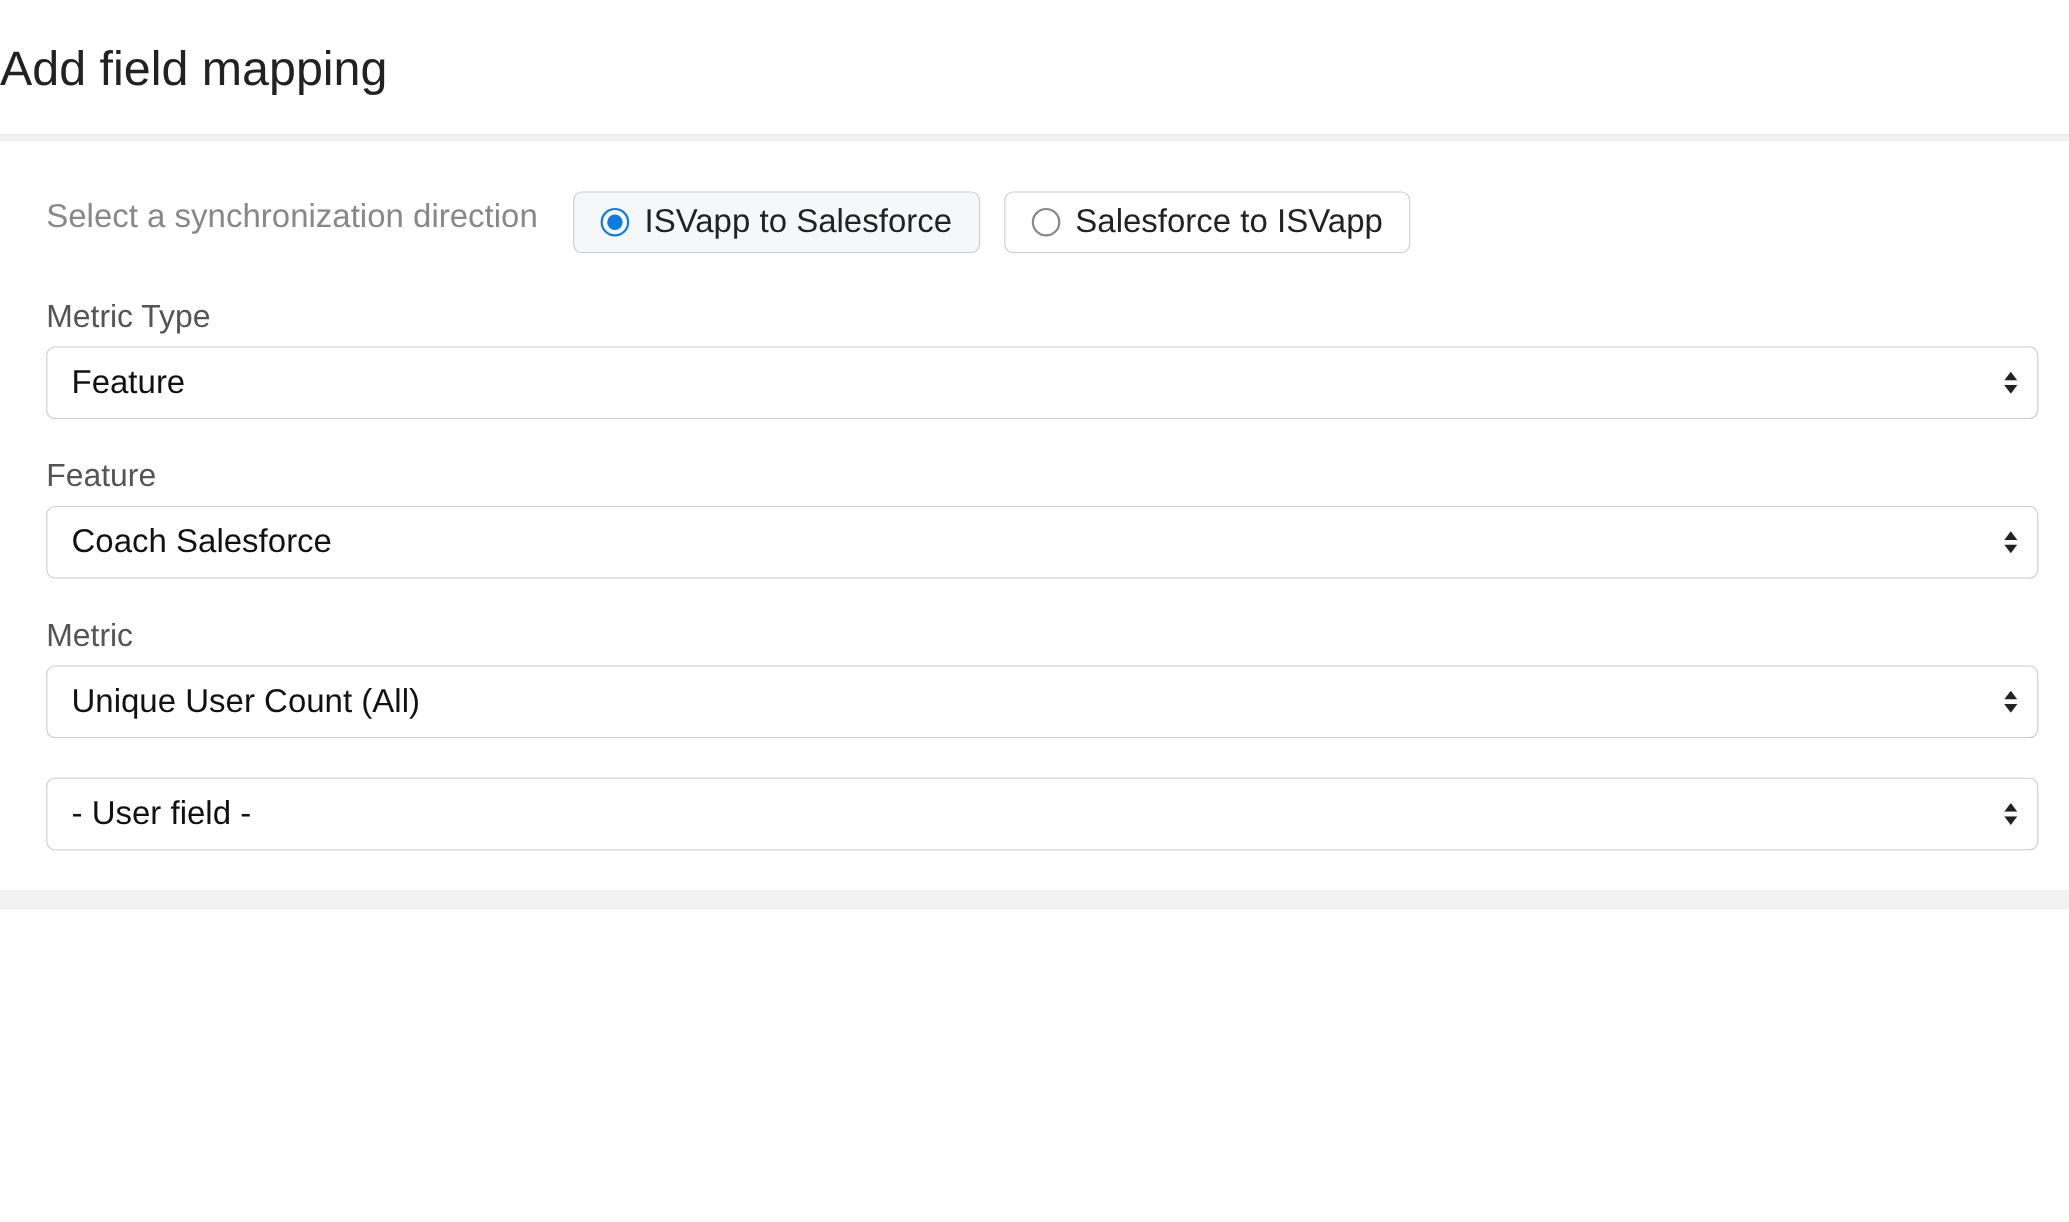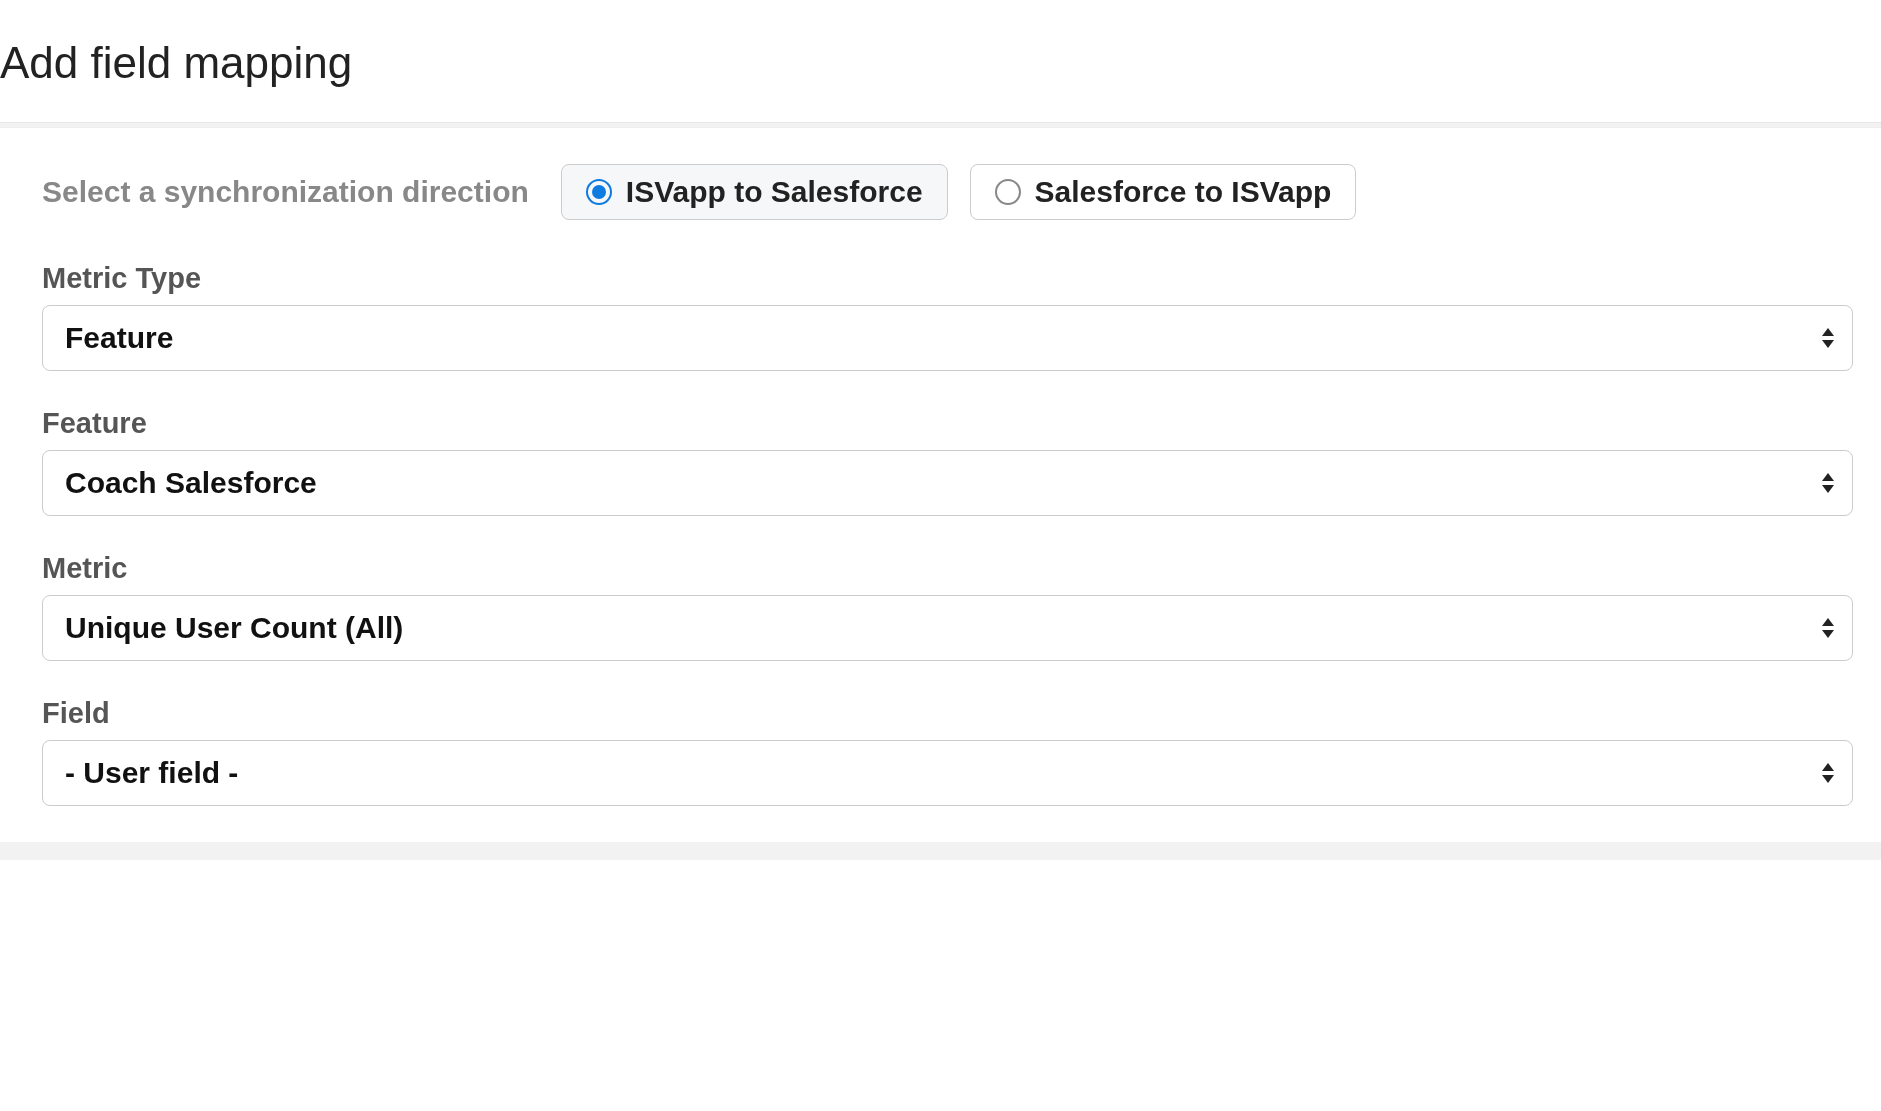--- a/index.html
+++ b/index.html
@@ -1,25 +1,25 @@
 <!DOCTYPE html>
 <html><head>
 <meta charset="utf-8">
 <style>
   * { box-sizing: border-box; margin: 0; padding: 0; }
   body { font-family: -apple-system, BlinkMacSystemFont, "Segoe UI", Arial, sans-serif; background: #fff; color: #222; }
   .page { width: 100%; }
   .header { padding: 38px 0 34px 0; }
   .header h1 { font-size: 44px; font-weight: 400; color: #222; }
   .divider { height: 6px; background: #f2f2f2; border-top: 1px solid #e7e7e7; border-bottom: 1px solid #eee; }
-  .content { padding: 36px 28px 0 42px; font-weight: bold; }
+  .content { padding: 36px 28px 0 42px; }
   .sync-row { display: flex; align-items: center; gap: 32px; margin-bottom: 42px; }
   .sync-label { font-size: 30px; color: #888; }
   .radio-group { display: flex; gap: 22px; }
-  .radio-btn { display: flex; align-items: center; gap: 14px; font-size: 30px; padding: 10px 24px; border: 1px solid #ccc; border-radius: 8px; background: #fff; cursor: pointer; color: #222; }
+  .radio-btn { display: flex; align-items: center; gap: 14px; font-size: 30px; padding: 10px 24px; border: 1px solid #ccc; border-radius: 8px; background: #fff; cursor: pointer; color: #222; margin-top: 10px; }
   .radio-btn.selected { background: #f6f7f9; }
   .radio-circle { width: 26px; height: 26px; border: 2px solid #888; border-radius: 50%; display: inline-flex; align-items: center; justify-content: center; flex: 0 0 26px; }
   .radio-btn.selected .radio-circle { border-color: #0d7be0; }
   .radio-dot { width: 14px; height: 14px; border-radius: 50%; background: #0d7be0; }
   .form-group { margin-bottom: 36px; }
   .form-label { font-size: 29px; color: #555; margin-bottom: 10px; display: block; }
   .select-wrap { position: relative; width: 100%; }
   .select { width: 100%; height: 66px; border: 1px solid #ccc; border-radius: 8px; padding: 0 60px 0 22px; font-size: 30px; color: #111; background: #fff; display: flex; align-items: center; cursor: pointer; }
   .spinner { position: absolute; right: 18px; top: 50%; transform: translateY(-50%); display: flex; flex-direction: column; align-items: center; gap: 4px; }
   .spinner svg { display: block; }
@@ -99,21 +99,20 @@
               <polygon points="7,0 13,8 1,8" fill="#222"></polygon>
             </svg>
           <svg width="14" height="8" viewBox="0 0 14 8">
               <polygon points="1,0 13,0 7,8" fill="#222"></polygon>
             </svg>
         </span>
       </div>
     </div>
 
     <div class="form-group">
-      <label class="form-label">Field</label>
       <div class="select-wrap">
         <div class="select">
           <span>- User field -</span>
         </div>
         <span class="spinner">
           <svg width="14" height="8" viewBox="0 0 14 8">
               <polygon points="7,0 13,8 1,8" fill="#222"></polygon>
             </svg>
           <svg width="14" height="8" viewBox="0 0 14 8">
               <polygon points="1,0 13,0 7,8" fill="#222"></polygon>

